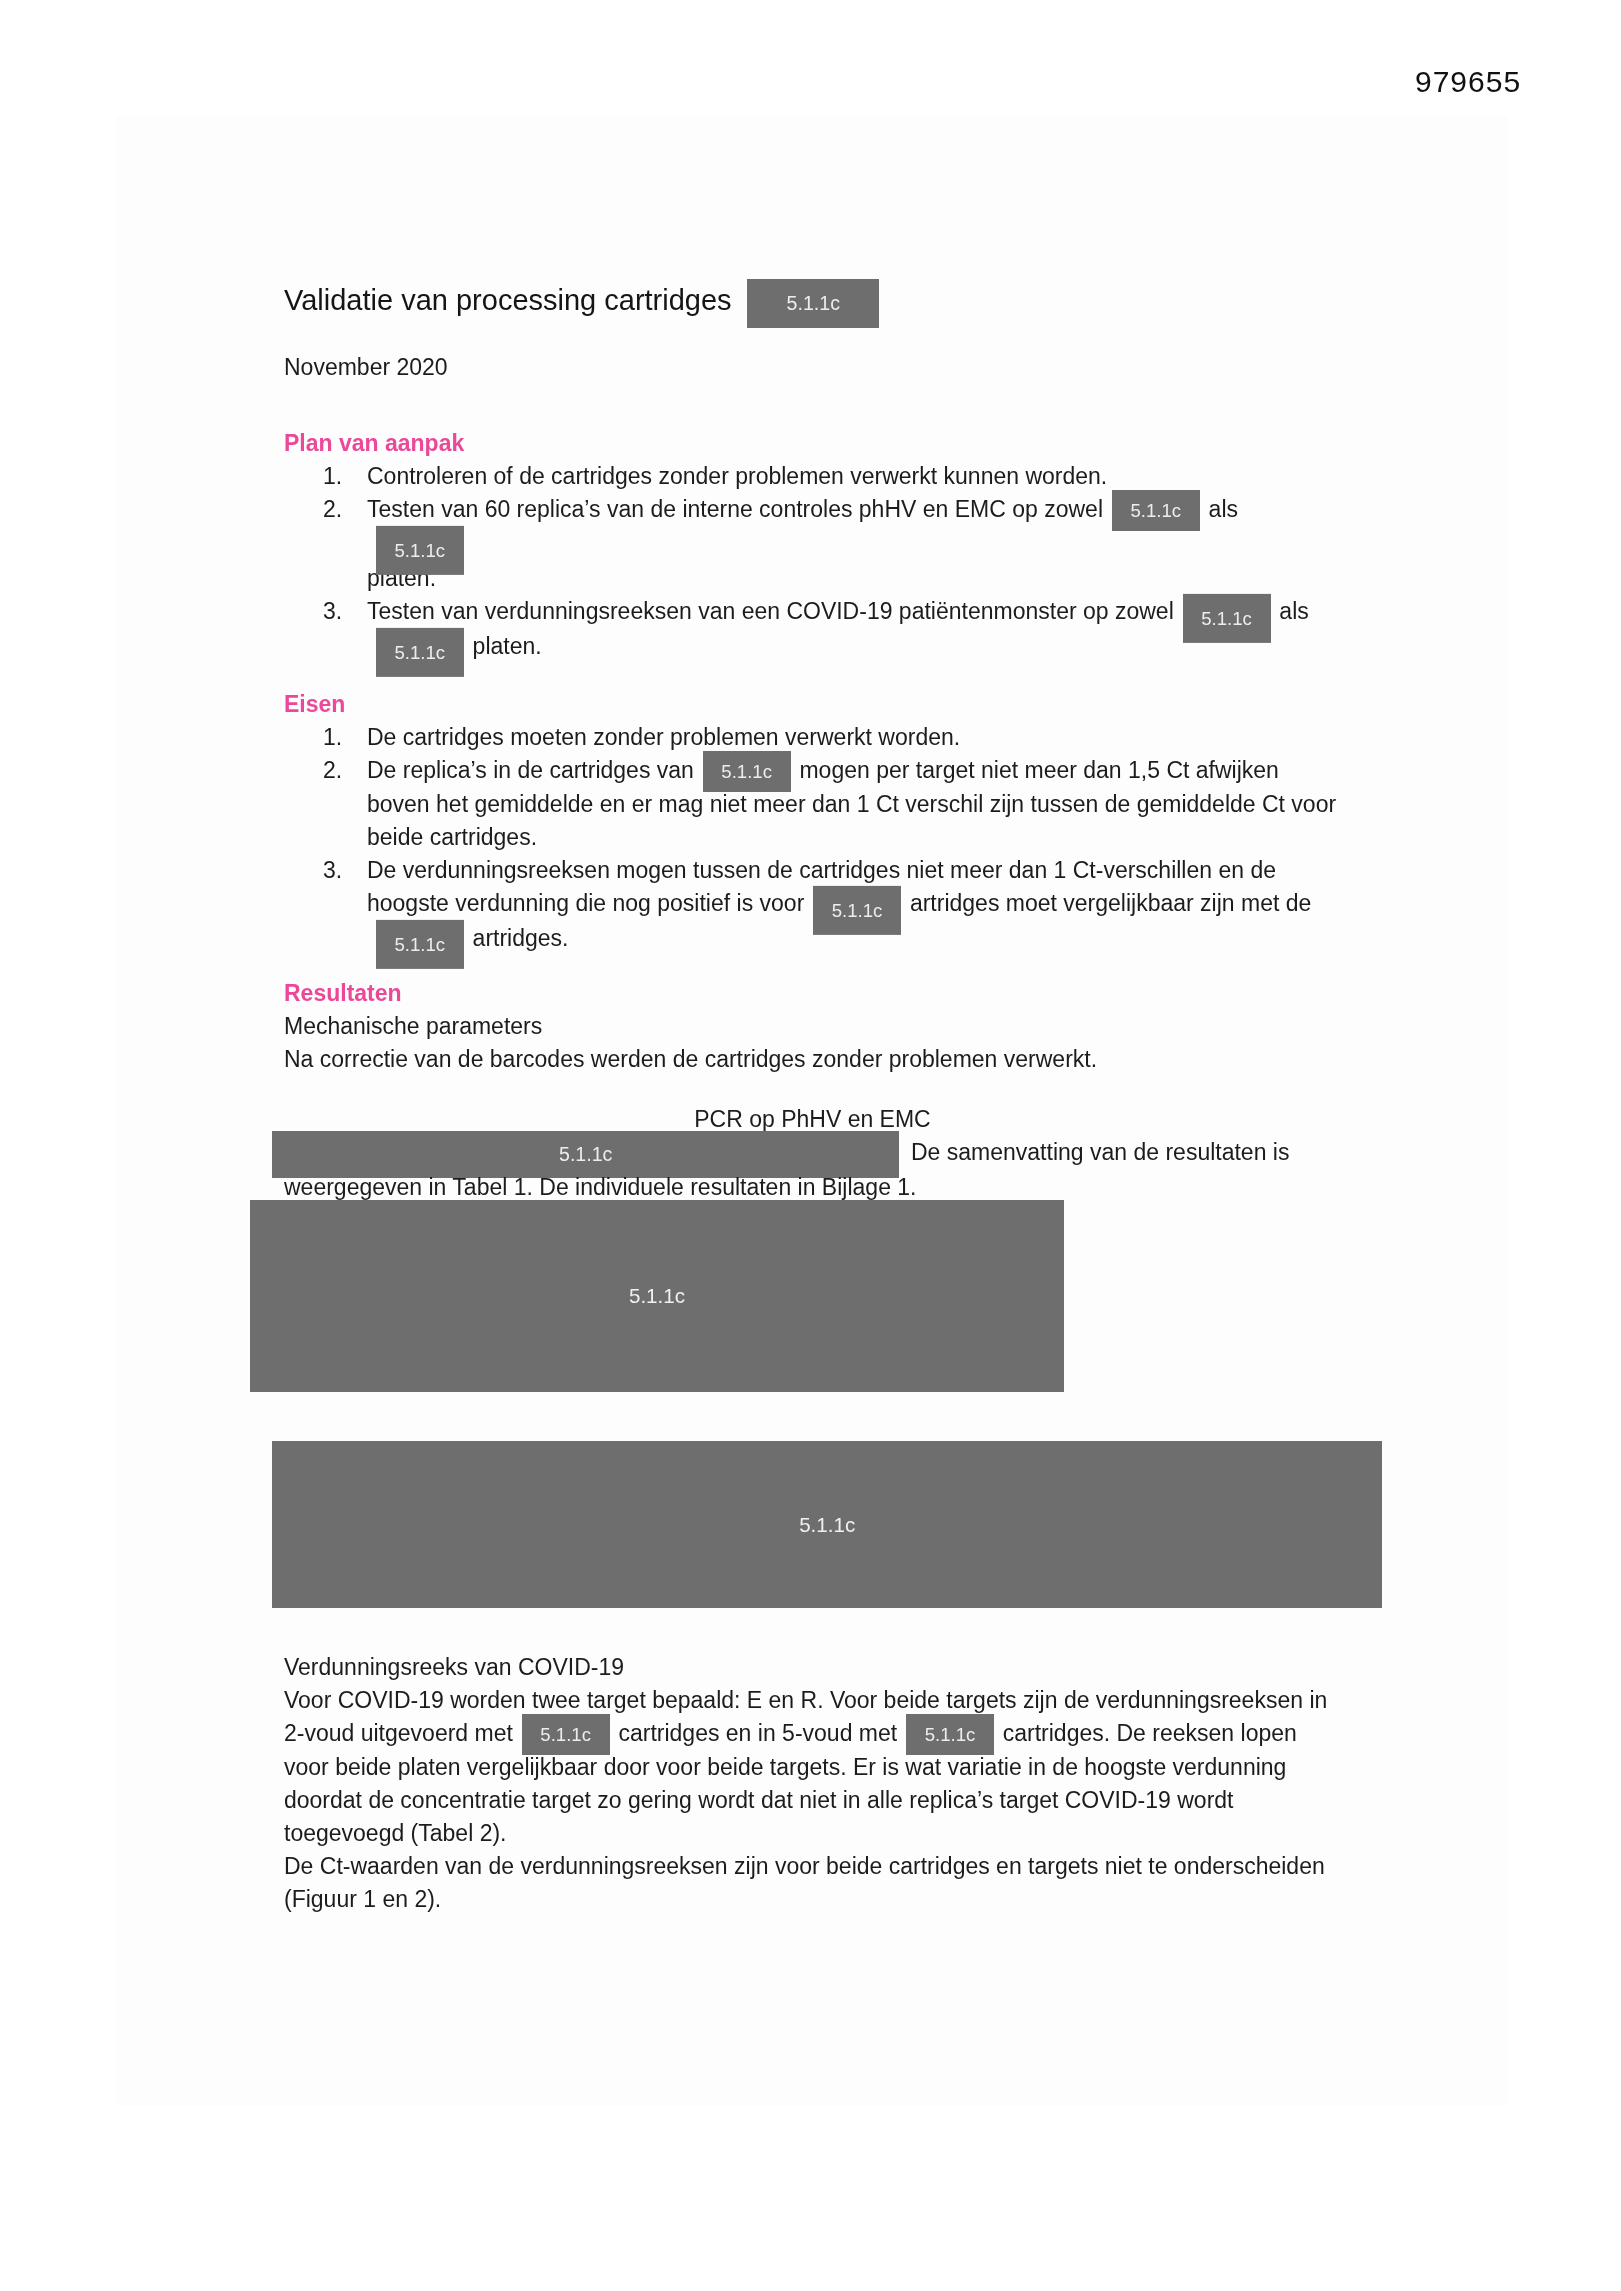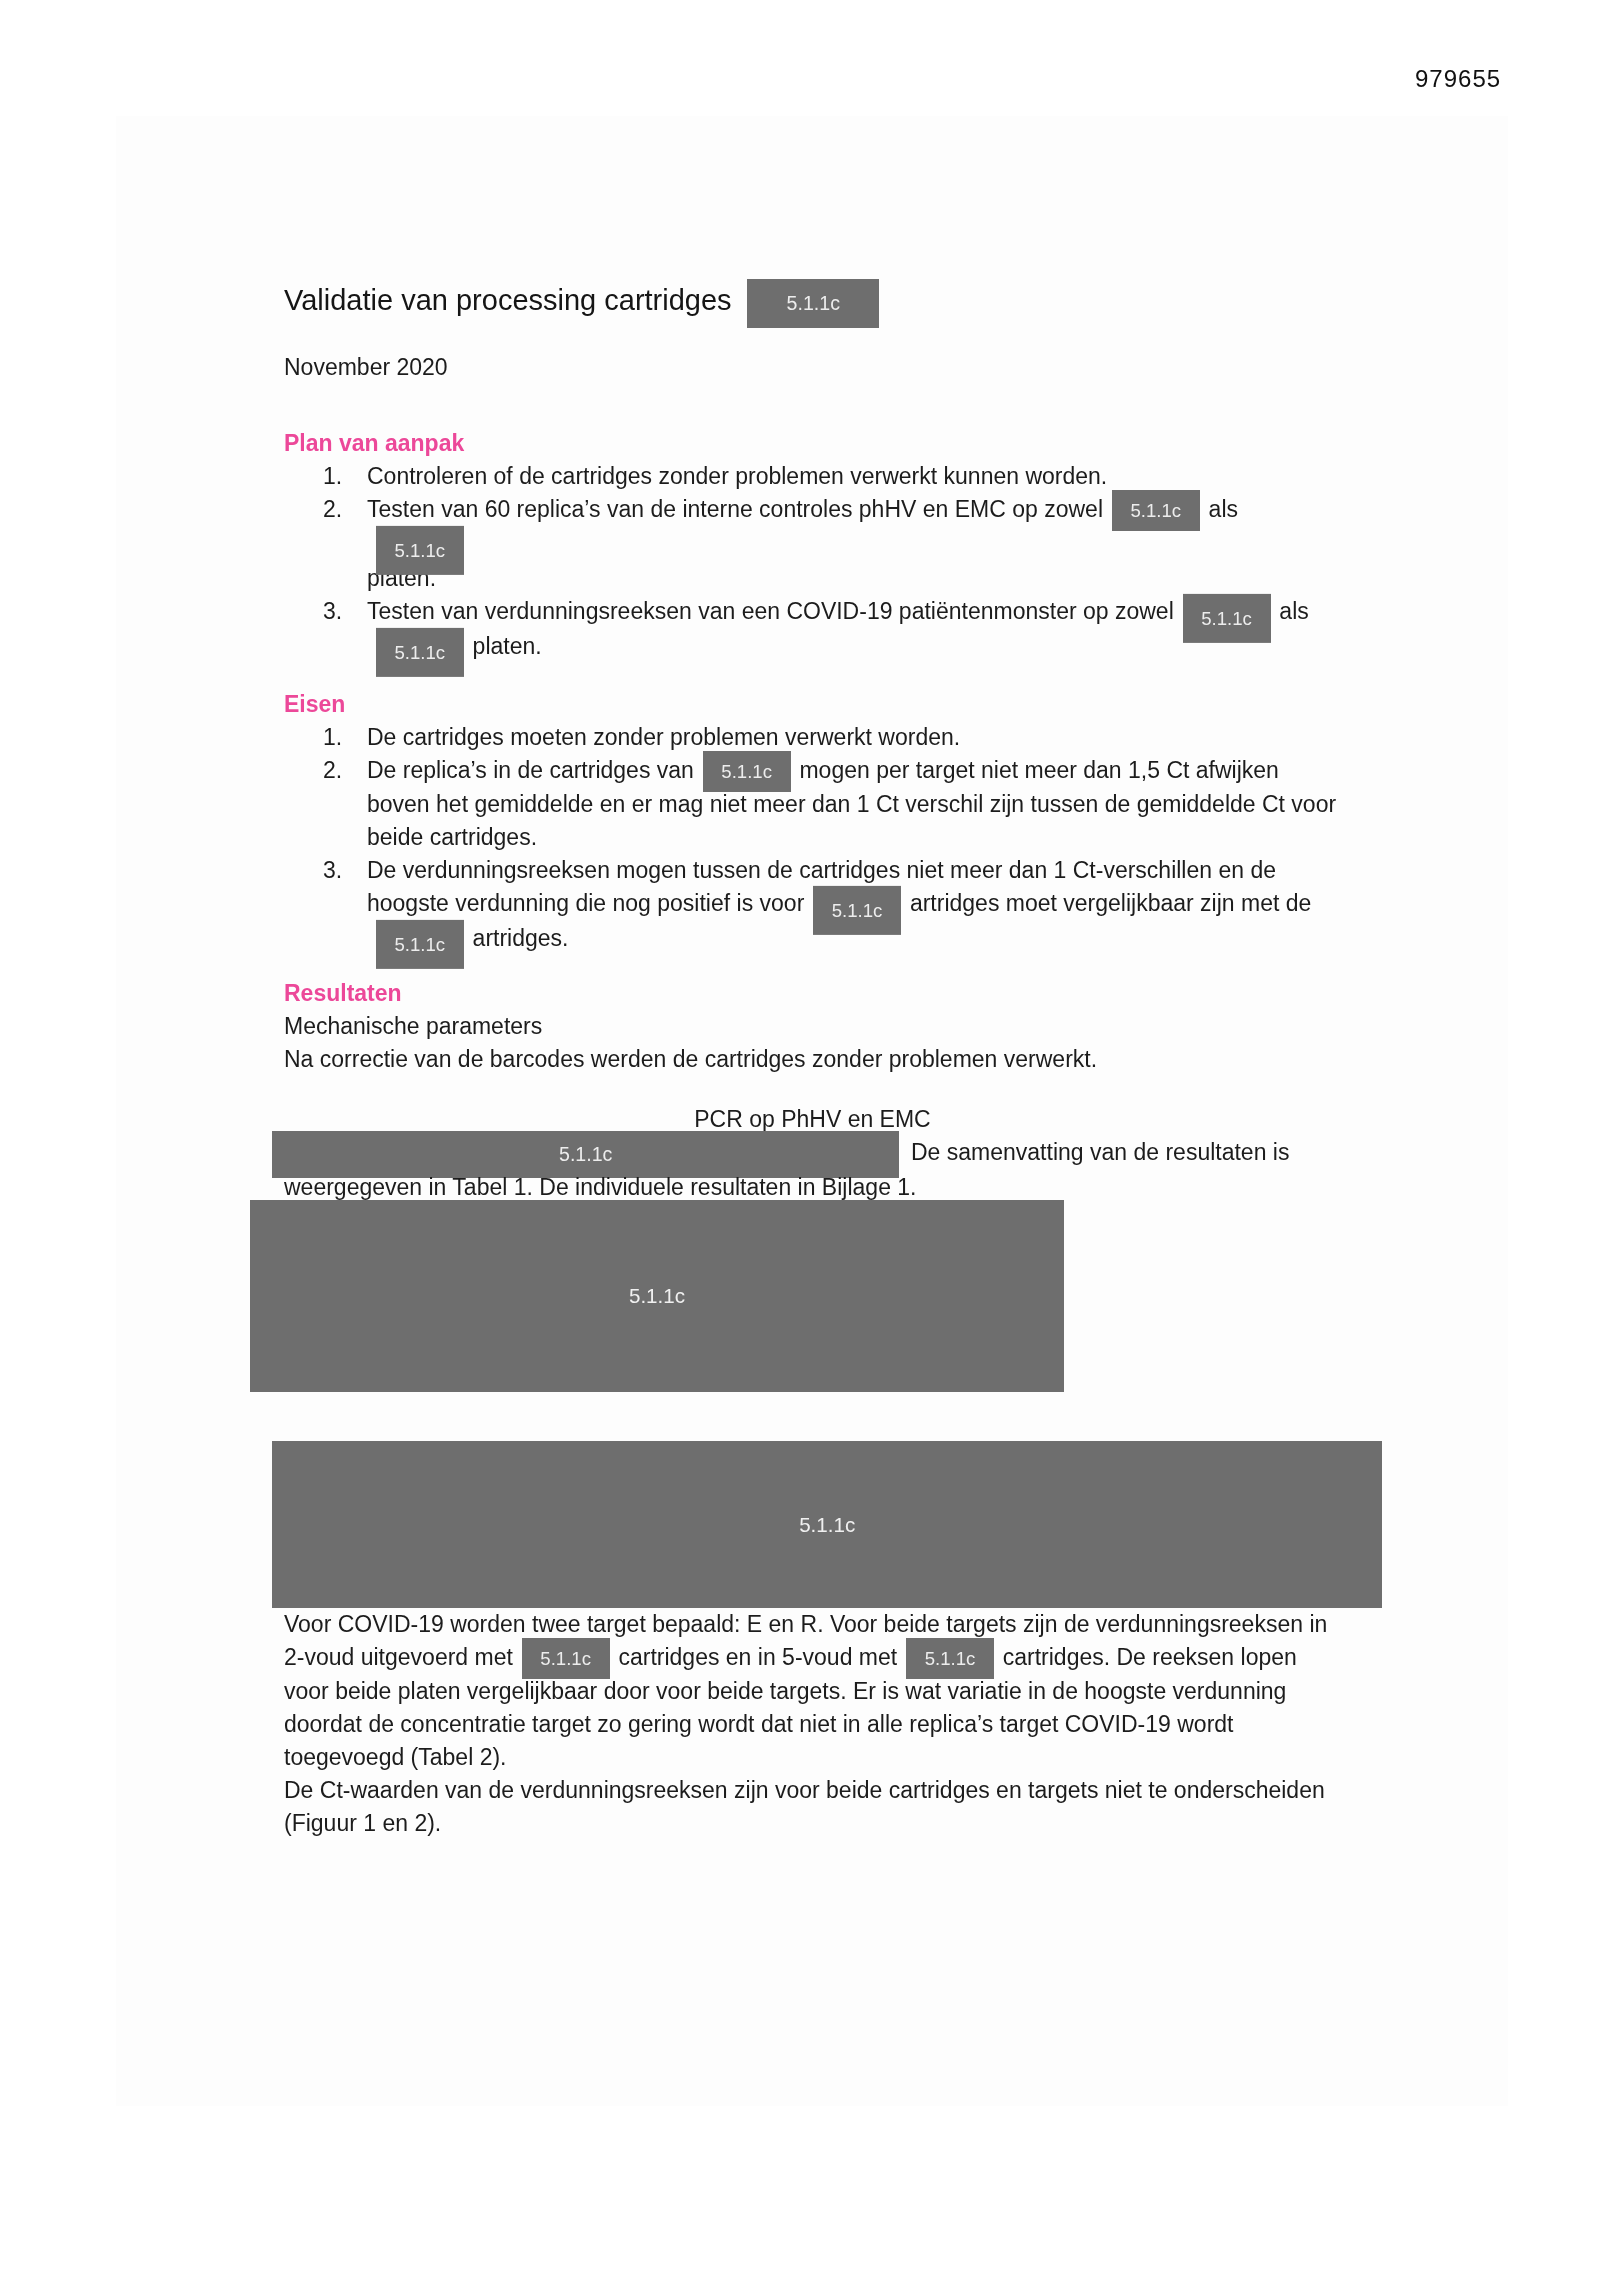--- a/index.html
+++ b/index.html
@@ -5,21 +5,21 @@
   html,body{margin:0;padding:0;}
   body{
     width:1621px;height:2292px;position:relative;background:#ffffff;
     font-family:"Liberation Sans",sans-serif;color:#1c1c1c;overflow:hidden;
   }
   .scan-page{
     position:absolute;left:116px;top:116px;width:1392px;height:1990px;
     background:#fdfdfd;
   }
   .doc-number{
-    position:absolute;left:1415px;top:65px;font-size:24px;color:#111;
+    position:absolute;left:1415px;top:65px;font-size:30px;color:#111;
     letter-spacing:1px;
   }
   .content{
     position:absolute;left:284px;top:276px;width:1057px;
     font-size:23px;line-height:33px;
   }
   .title-row{line-height:49px;white-space:nowrap;}
   .doc-title{font-size:29px;font-weight:400;color:#151515;margin-top:48px;}
   .date{margin-top:24px;}
   .h-bold{font-weight:700;color:#ec4899;}
@@ -111,17 +111,18 @@
   <div><span class="redact-bar">5.1.1c</span><span>De samenvatting van de resultaten is weergegeven in Tabel 1. De individuele resultaten in Bijlage 1.</span></div>
 
   <div class="bigbox bigbox1">
       <span>5.1.1c</span>
     </div>
 
   <div class="bigbox bigbox2">
       <span>5.1.1c</span>
     </div>
 
+  <div class="underlined covid-h">Verdunningsreeks van COVID-19</div>
   <div><span>Voor COVID-19 worden twee target bepaald: E en R. Voor beide targets zijn de verdunningsreeksen in 2-voud uitgevoerd met</span><span class="redact">5.1.1c</span><span>cartridges en in 5-voud met</span><span class="redact">5.1.1c</span><span>cartridges. De reeksen lopen voor beide platen vergelijkbaar door voor beide targets. Er is wat variatie in de hoogste verdunning doordat de concentratie target zo gering wordt dat niet in alle replica’s target COVID-19 wordt toegevoegd (Tabel 2).</span></div>
   <div>De Ct-waarden van de verdunningsreeksen zijn voor beide cartridges en targets niet te onderscheiden (Figuur 1 en 2).</div>
 
 </div>
 
 
 </body></html>

